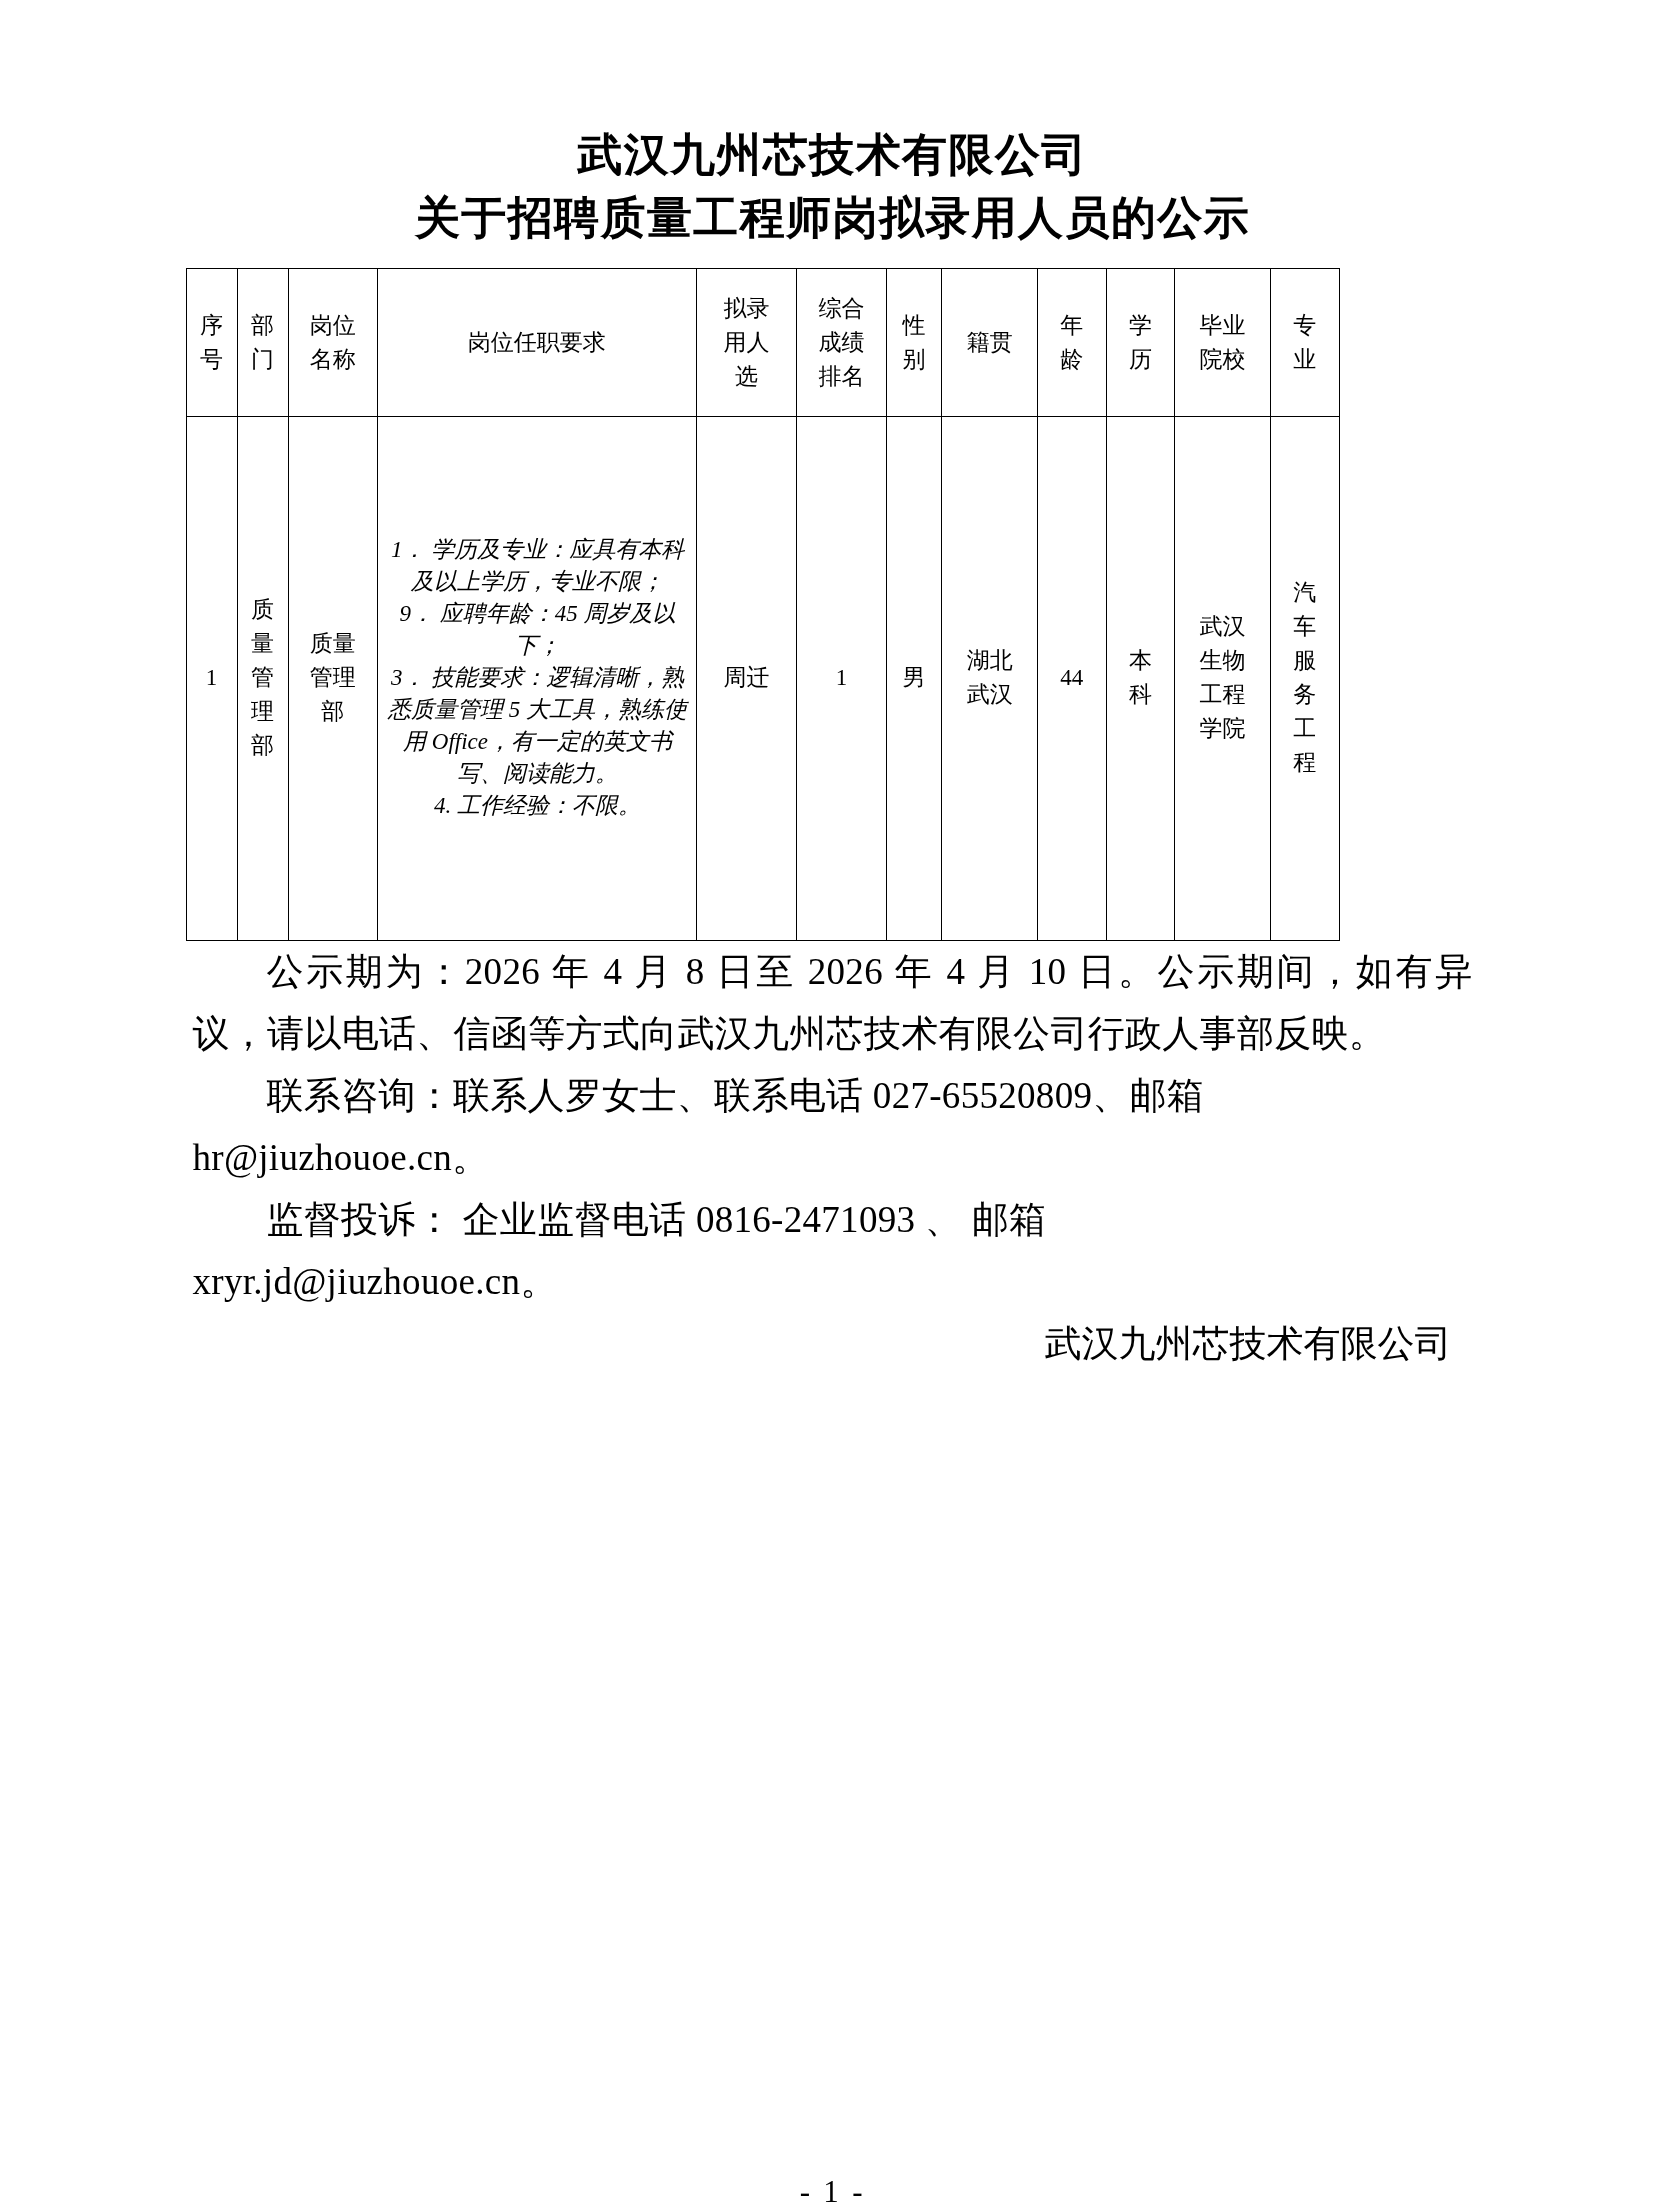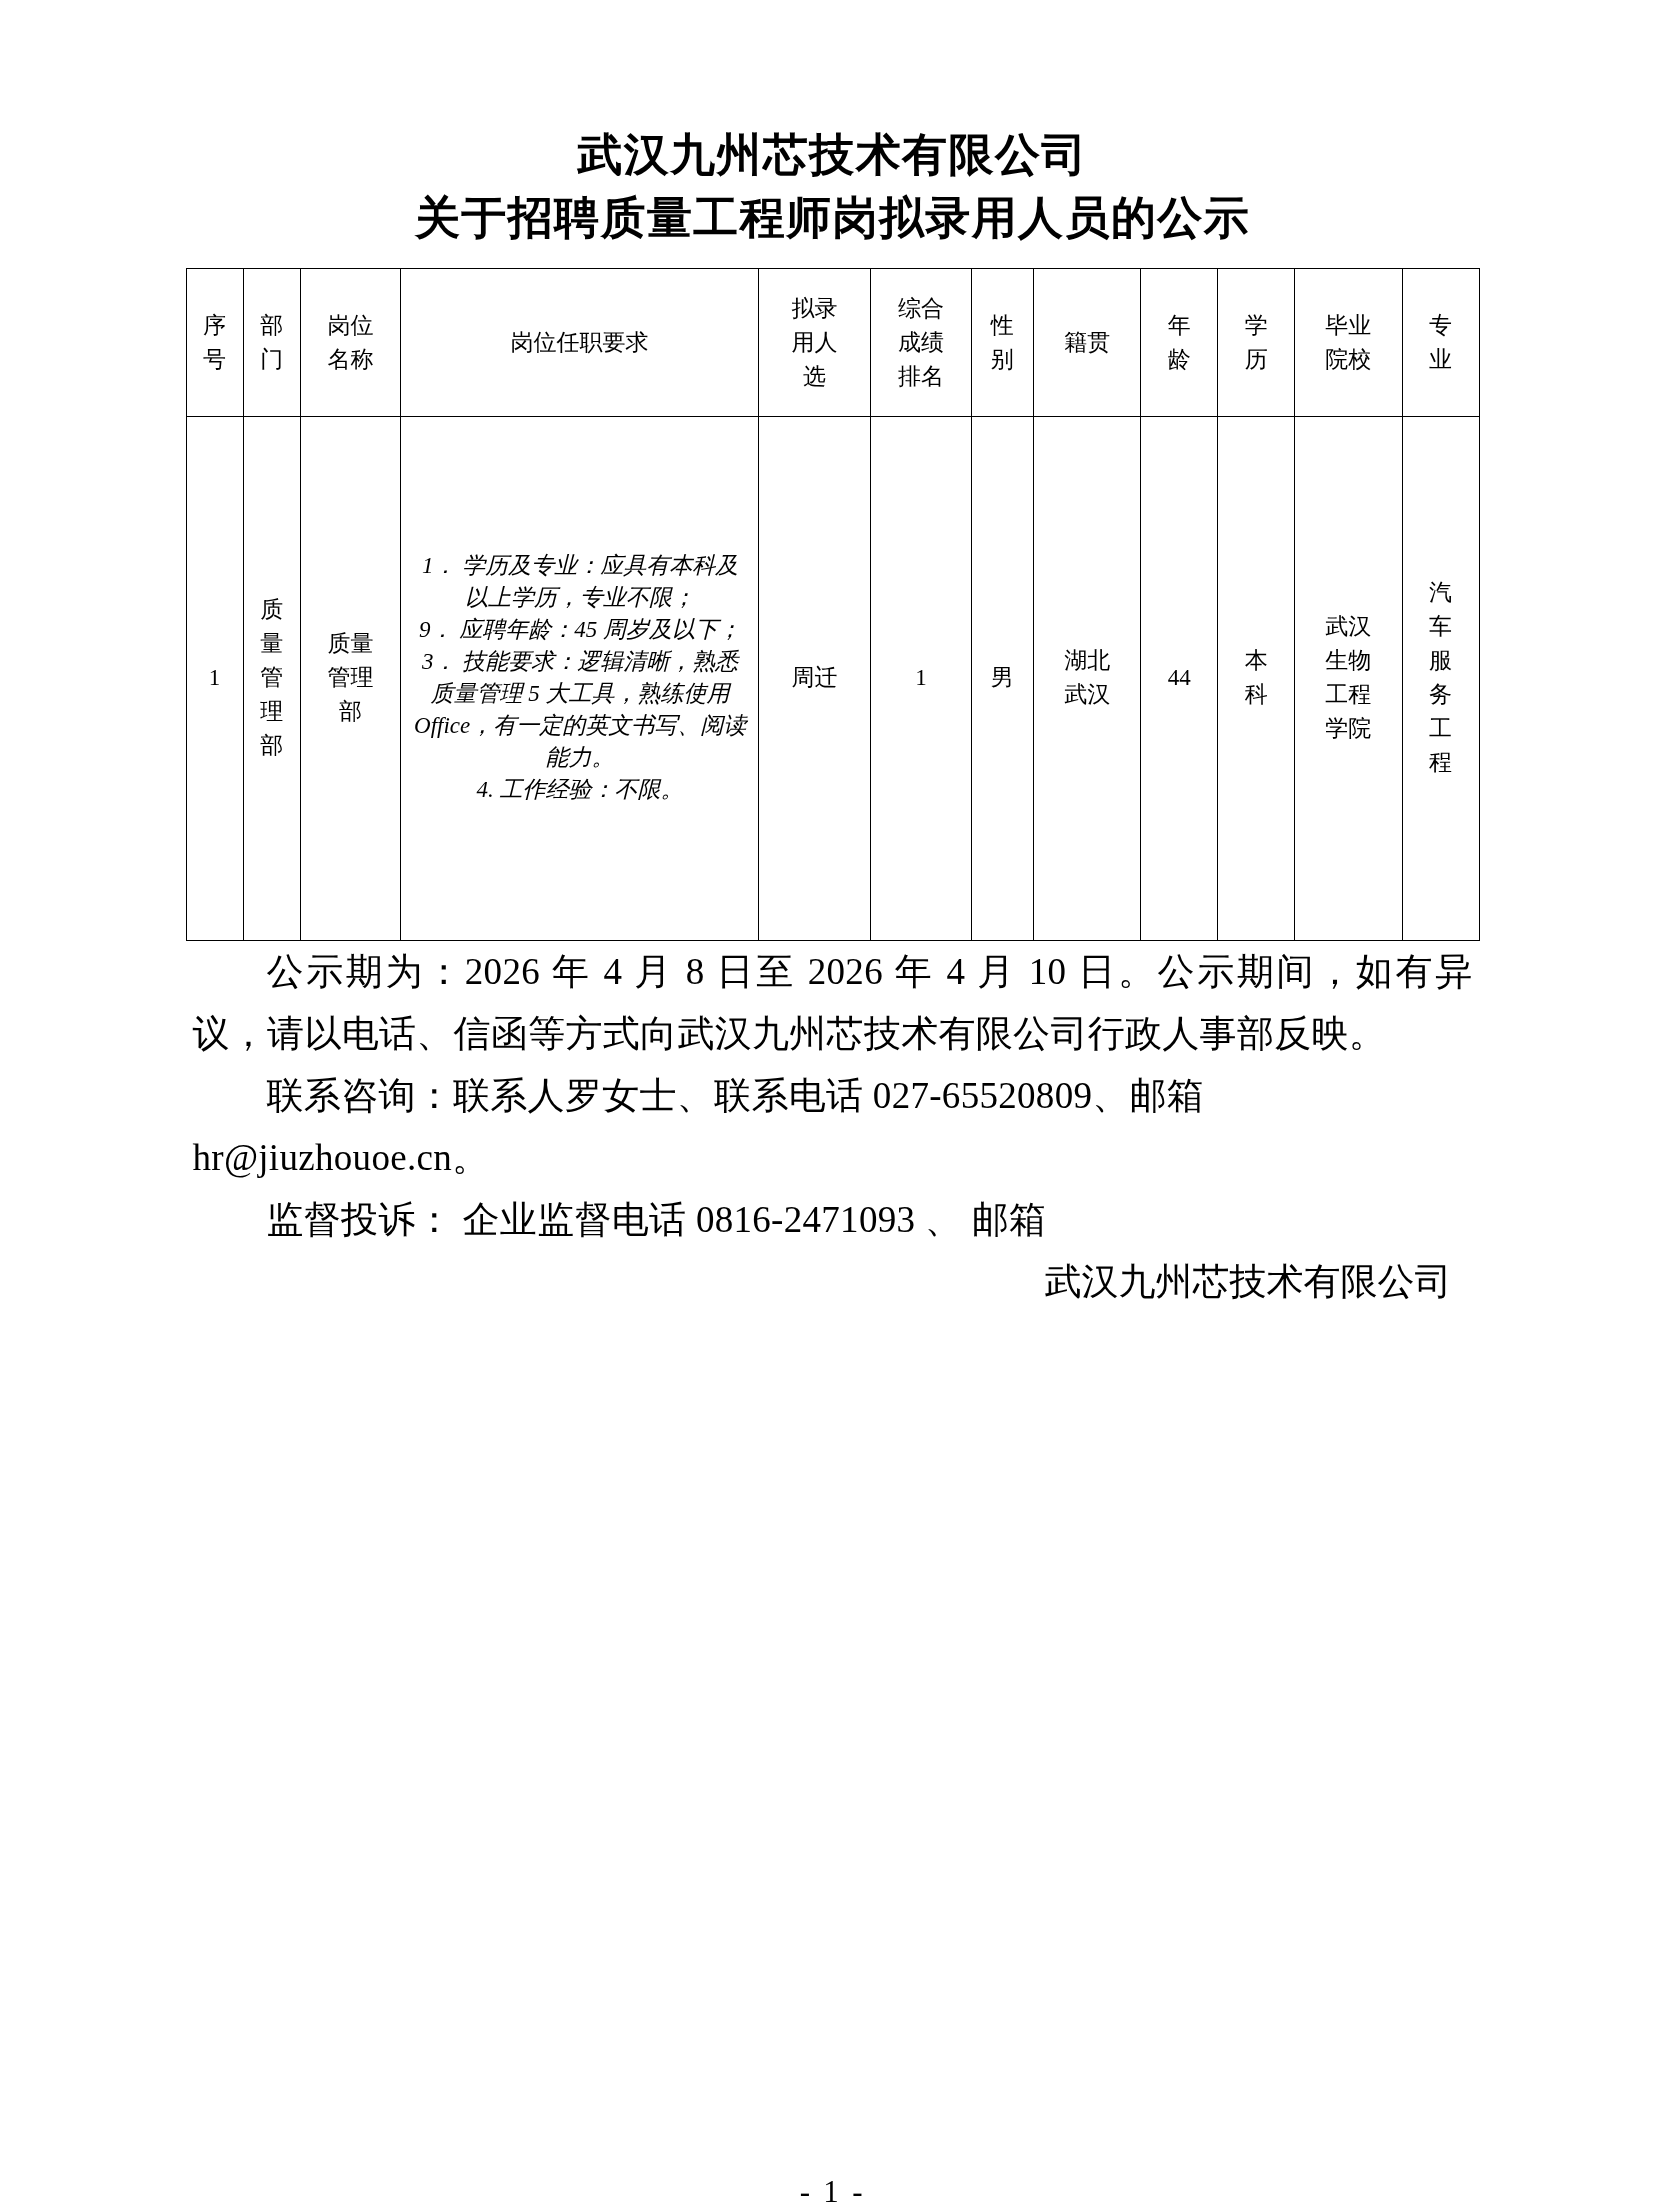--- a/index.html
+++ b/index.html
@@ -62,21 +62,21 @@
     text-justify: inter-ideograph;
   }
 
   
   .tbl-wrap {
     margin: 18px auto 0 auto;
     width: 1294px;
   }
   table.pub {
     border-collapse: collapse;
-    width: 1294px;
+    width: 1154px;
     table-layout: fixed;
     border-radius: 21px;
   }
   table.pub td {
     border: 1.4px solid #000;
     padding: 0;
     vertical-align: middle;
     text-align: center;
     font-size: 23px;
     line-height: 32px;
@@ -250,20 +250,21 @@
         </tr>
       </tbody>
     </table>
   </div>
 
   <div class="body-area">
     <p class="para">公示期为：2026 年 4 月 8 日至 2026 年 4 月 10 日。公示期间，如有异议，请以电话、信函等方式向武汉九州芯技术有限公司行政人事部反映。</p>
     <p class="para">联系咨询：联系人罗女士、联系电话 027-65520809、邮箱</p>
     <p class="para noindent">hr@jiuzhouoe.cn。</p>
     <p class="para para-spaced">监督投诉： 企业监督电话 0816-2471093 、 邮箱</p>
+    <p class="para noindent">xryr.jd@jiuzhouoe.cn。</p>
   </div>
 
   <div class="sign">
     <div>武汉九州芯技术有限公司</div>
   </div>
 
   <div class="footer">- 1 -</div>
 
 </div>
 

